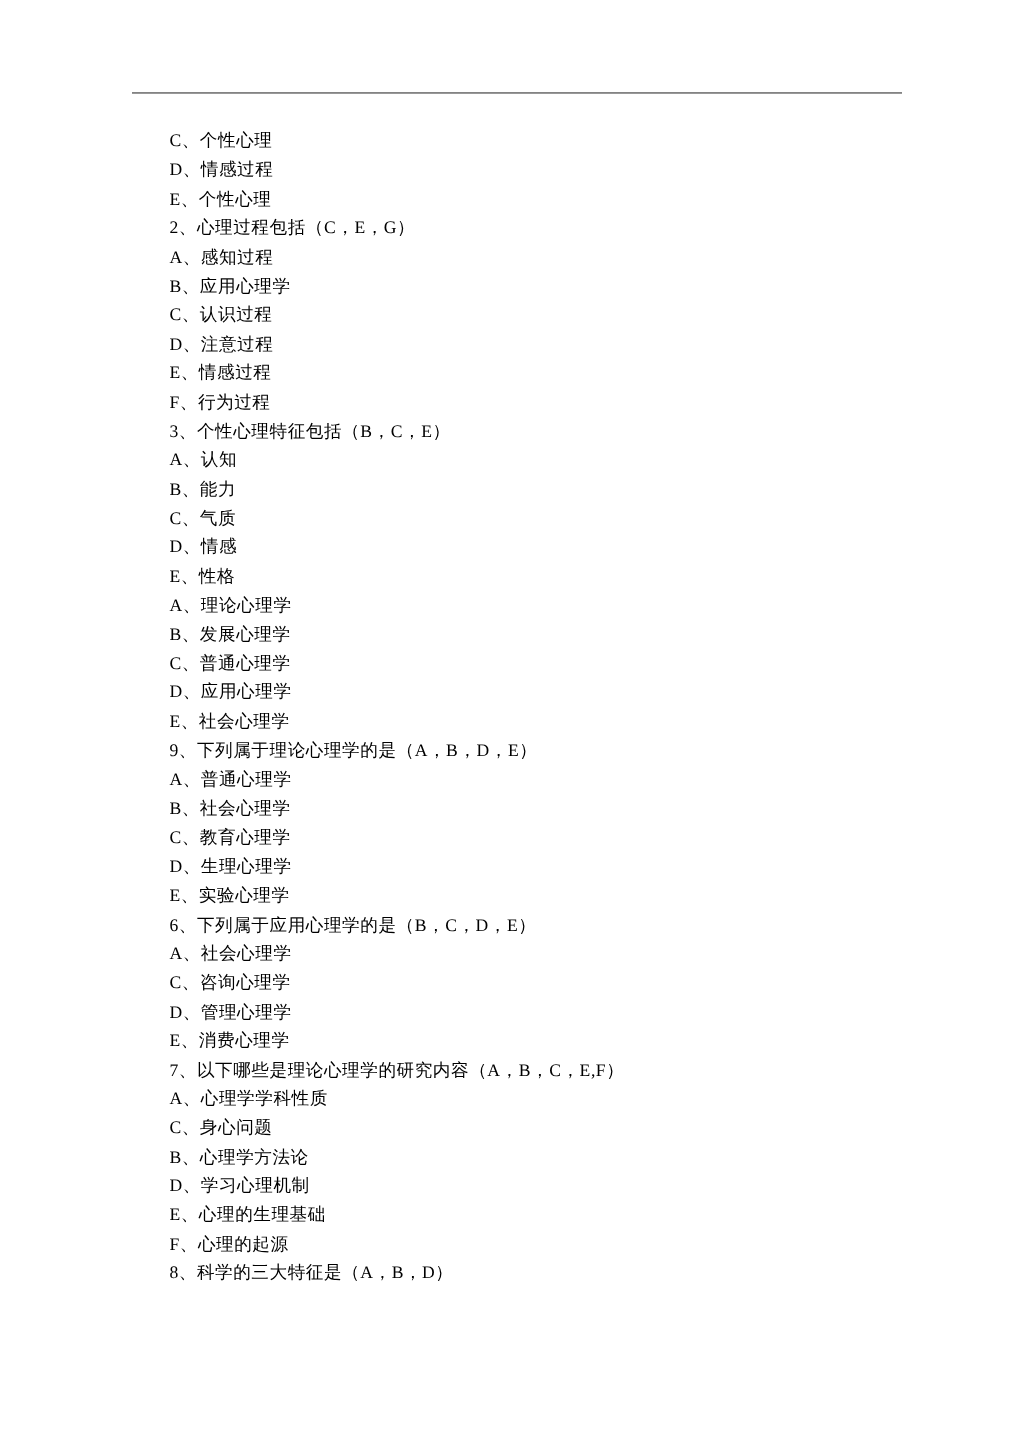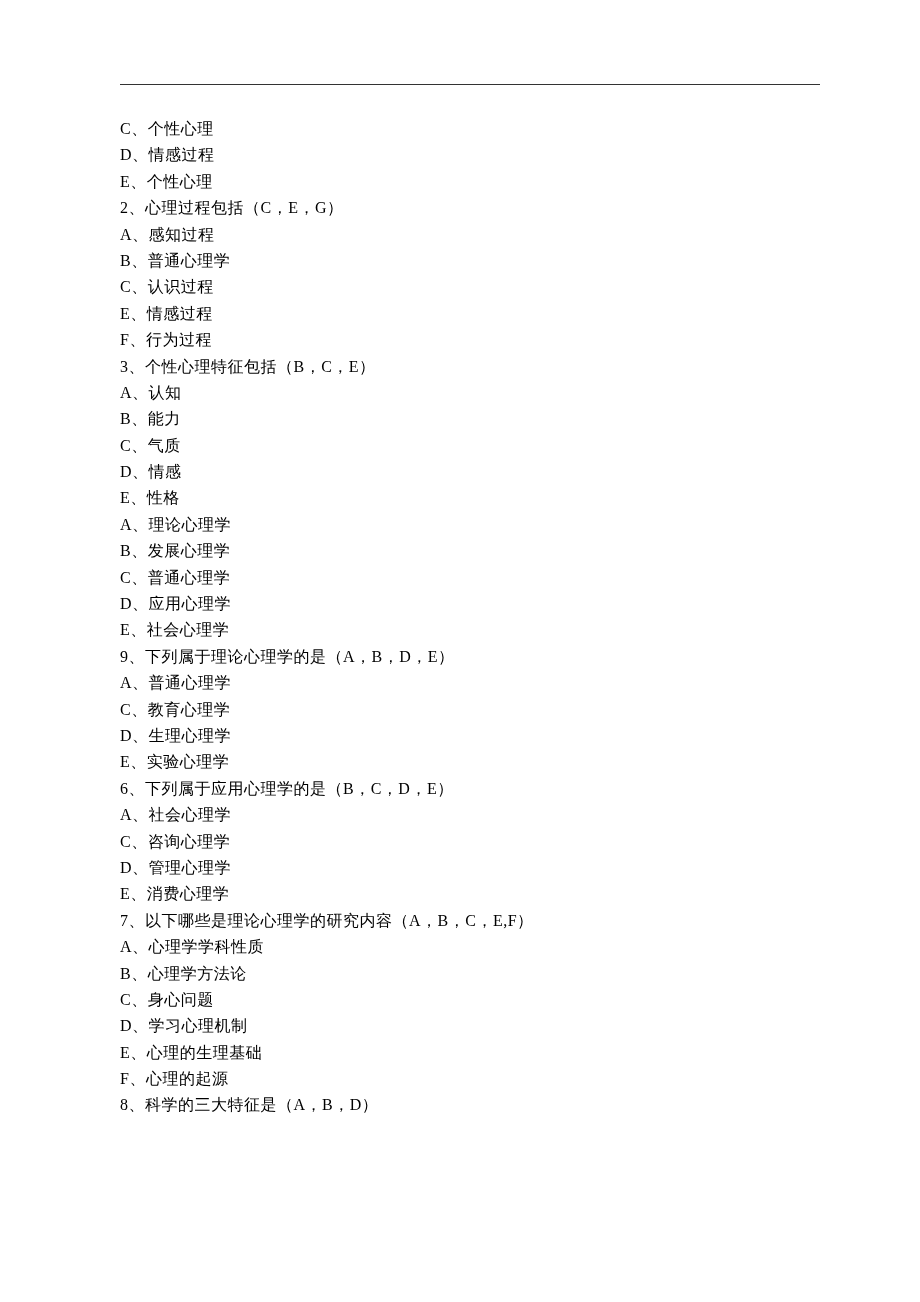--- a/index.html
+++ b/index.html
@@ -19,65 +19,68 @@
   }
   .top-rule {
     position: absolute;
     left: 120px;
     right: 100px;
     top: 84px;
     border-top: 1px solid #333;
   }
   .content {
     margin-top: 32px;
+    margin-left: 34px;
   }
   .line {
     white-space: normal;
     word-break: break-word;
     letter-spacing: 0.5px;
   }
 </style>
 </head>
 <body>
 
 <div class="page">
   <div class="top-rule"></div>
   <div class="content">
     <div class="line">C、个性心理</div>
     <div class="line">D、情感过程</div>
     <div class="line">E、个性心理</div>
     <div class="line">2、心理过程包括（C，E，G）</div>
     <div class="line">A、感知过程</div>
-    <div class="line">B、普通心理学</div>
+    <div class="line">B、应用心理学</div>
     <div class="line">C、认识过程</div>
+    <div class="line">D、注意过程</div>
     <div class="line">E、情感过程</div>
     <div class="line">F、行为过程</div>
     <div class="line">3、个性心理特征包括（B，C，E）</div>
     <div class="line">A、认知</div>
     <div class="line">B、能力</div>
     <div class="line">C、气质</div>
     <div class="line">D、情感</div>
     <div class="line">E、性格</div>
     <div class="line">A、理论心理学</div>
     <div class="line">B、发展心理学</div>
     <div class="line">C、普通心理学</div>
     <div class="line">D、应用心理学</div>
     <div class="line">E、社会心理学</div>
     <div class="line">9、下列属于理论心理学的是（A，B，D，E）</div>
     <div class="line">A、普通心理学</div>
+    <div class="line">B、社会心理学</div>
     <div class="line">C、教育心理学</div>
     <div class="line">D、生理心理学</div>
     <div class="line">E、实验心理学</div>
     <div class="line">6、下列属于应用心理学的是（B，C，D，E）</div>
     <div class="line">A、社会心理学</div>
     <div class="line">C、咨询心理学</div>
     <div class="line">D、管理心理学</div>
     <div class="line">E、消费心理学</div>
     <div class="line">7、以下哪些是理论心理学的研究内容（A，B，C，E,F）</div>
     <div class="line">A、心理学学科性质</div>
+    <div class="line">C、身心问题</div>
     <div class="line">B、心理学方法论</div>
-    <div class="line">C、身心问题</div>
     <div class="line">D、学习心理机制</div>
     <div class="line">E、心理的生理基础</div>
     <div class="line">F、心理的起源</div>
     <div class="line">8、科学的三大特征是（A，B，D）</div>
   </div>
 </div>
 
 </body></html>

